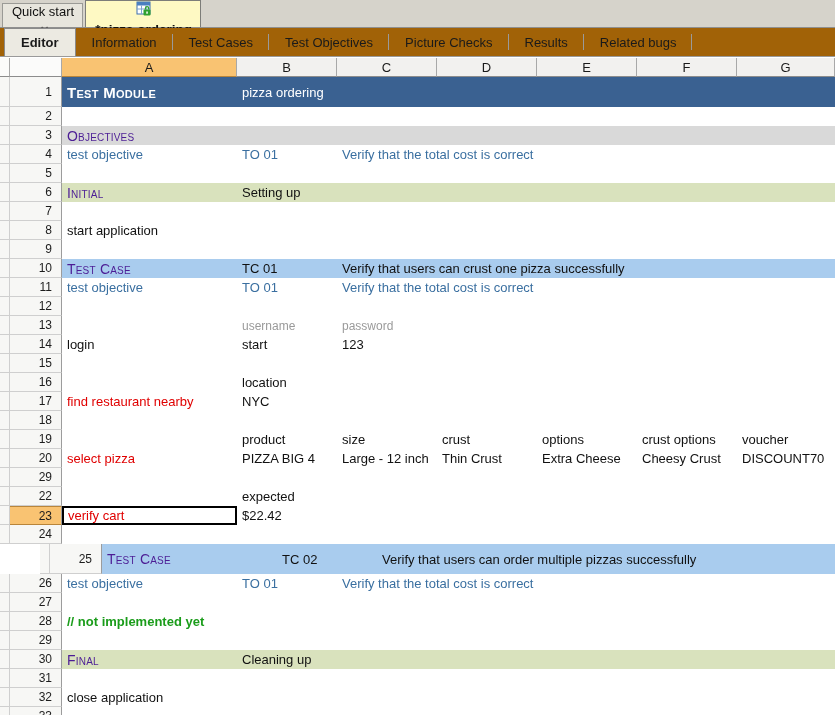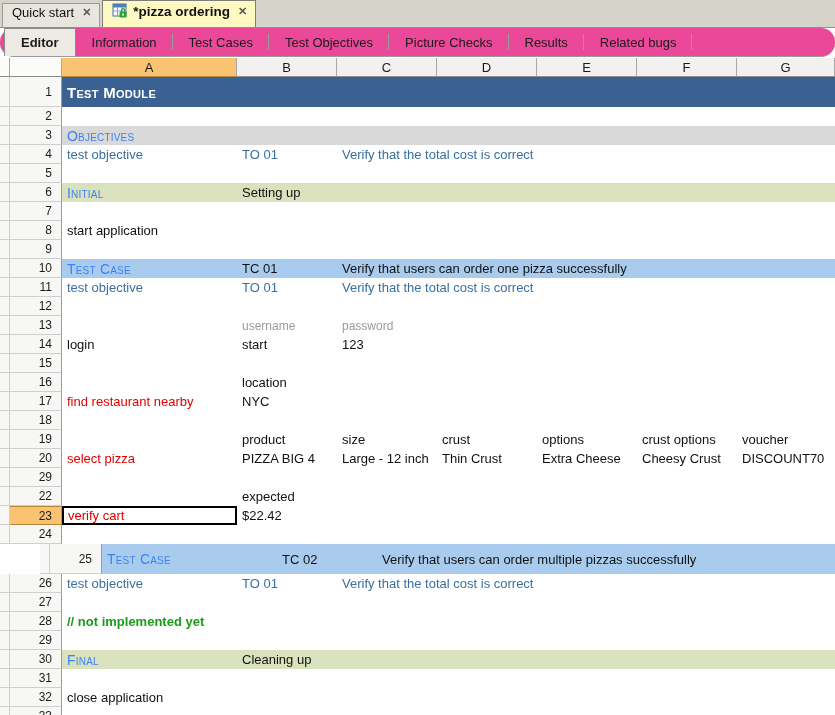--- a/index.html
+++ b/index.html
@@ -7,30 +7,30 @@
   body { font-family:"Liberation Sans", sans-serif; background:#fff; }
   #app { position:relative; width:835px; height:715px; background:#fff; }
 
   
   #docbar { position:absolute; left:0; top:0; width:835px; height:28px;
             background:#d6d3cb; border-bottom:1px solid #8f8f8f;
             display:flex; align-items:flex-end; }
   .doctab { height:24px; display:flex; align-items:center; gap:5px;
             padding:0 8px 6px 9px; background:#e7e5dd;
             border:1px solid #9a9a96; border-bottom:none; margin-left:2px;
-            font-size:13px; color:#111; cursor:default; }
+            font-size:13px; color:#111; cursor:default;flex-direction:column; }
   .doctab.active { height:27px; background:#fef9c3; border-color:#7d7d79;
             font-weight:bold; font-size:13.5px; }
   .tabclose { font-size:11px; color:#5a5a5a; font-weight:bold; padding-left:3px; }
   .tabicon { width:16px; height:16px; display:inline-block; }
 
   
   #viewbar { position:absolute; left:0; top:28px; width:835px; height:29px;
-             background:#ec4899; border-bottom:1px solid #9a9a9a;
-             display:flex; align-items:stretch;border-radius:14px; }
+             background:#a16207; border-bottom:1px solid #9a9a9a;
+             display:flex; align-items:stretch; }
   .viewtab { display:flex; align-items:center; padding:0 16px; font-size:13px;
              color:#1a1a1a; position:relative; cursor:default; }
   .viewtab.active { font-weight:bold; background:#eceae2;
              border:1px solid #8a8a8a; border-bottom:none; margin-left:4px; }
   .viewtab:not(.active)::after { content:""; position:absolute; right:0; top:6px;
              bottom:6px; width:1px; background:#9a9a9a; }
 
   
   #sheet { position:absolute; left:0; top:58px; width:835px; height:657px; background:#fff; }
   #colheaders { position:absolute; left:0; top:0; width:835px; height:19px; }
@@ -57,21 +57,21 @@
   .band-section { background:#d9e2bd; }
   .band-objectives { background:#d9d9d9; }
 
   .cell { position:absolute; top:0; bottom:0; display:flex; align-items:center;
           padding-left:5px; font-size:13px; color:#111; white-space:nowrap;
           overflow:visible; z-index:2; }
   .st-blue { color:#3a6fa0; }
   .st-red { color:#e00000; }
   .st-green { color:#1a9c1a; }
   .st-gray { color:#9a9a9a; font-size:12px; }
-  .st-section-title { font-variant:small-caps; font-size:14px; color:#3b82f6;
+  .st-section-title { font-variant:small-caps; font-size:14px; color:#4c1d95;
           letter-spacing:.2px; }
   .st-module-title { font-variant:small-caps; font-weight:bold; font-size:15px;
           color:#ffffff; letter-spacing:.3px; }
   .st-module-value { color:#ffffff; }
   .cell.selcell { border:2px solid #000; background:#fff; padding-left:4px; }
 </style>
 </head>
 <body>
 
 <div id="app">
@@ -129,20 +129,21 @@
         <div class="ch" style="left: 537px; width: 100px;">E</div>
         <div class="ch" style="left: 637px; width: 100px;">F</div>
         <div class="ch" style="left: 737px; width: 98px;">G</div>
       </div>
     <div id="rows">
         <div class="srow" style="height: 30px;">
           <div class="g1"></div>
           <div class="g2">1</div>
           <div class="band band-module"></div>
           <div class="cell st-module-title" style="left: 62px;">Test Module</div>
+          <div class="cell st-module-value" style="left: 237px;">pizza ordering</div>
         </div>
         <div class="srow" style="height: 19px;">
           <div class="g1"></div>
           <div class="g2">2</div>
         </div>
         <div class="srow" style="height: 19px;">
           <div class="g1"></div>
           <div class="g2">3</div>
           <div class="band band-objectives"></div>
           <div class="cell st-section-title" style="left: 62px;">Objectives</div>
@@ -177,21 +178,21 @@
         <div class="srow" style="height: 19px;">
           <div class="g1"></div>
           <div class="g2">9</div>
         </div>
         <div class="srow" style="height: 19px;">
           <div class="g1"></div>
           <div class="g2">10</div>
           <div class="band band-case"></div>
           <div class="cell st-section-title" style="left: 62px;">Test Case</div>
           <div class="cell" style="left: 237px;">TC 01</div>
-          <div class="cell" style="left: 337px;">Verify that users can order one pizza successfully</div>
+          <div class="cell" style="left: 337px;">Verify that users can crust one pizza successfully</div>
         </div>
         <div class="srow" style="height: 19px;">
           <div class="g1"></div>
           <div class="g2">11</div>
           <div class="cell st-blue" style="left: 62px;">test objective</div>
           <div class="cell st-blue" style="left: 237px;">TO 01</div>
           <div class="cell st-blue" style="left: 337px;">Verify that the total cost is correct</div>
         </div>
         <div class="srow" style="height: 19px;">
           <div class="g1"></div>

